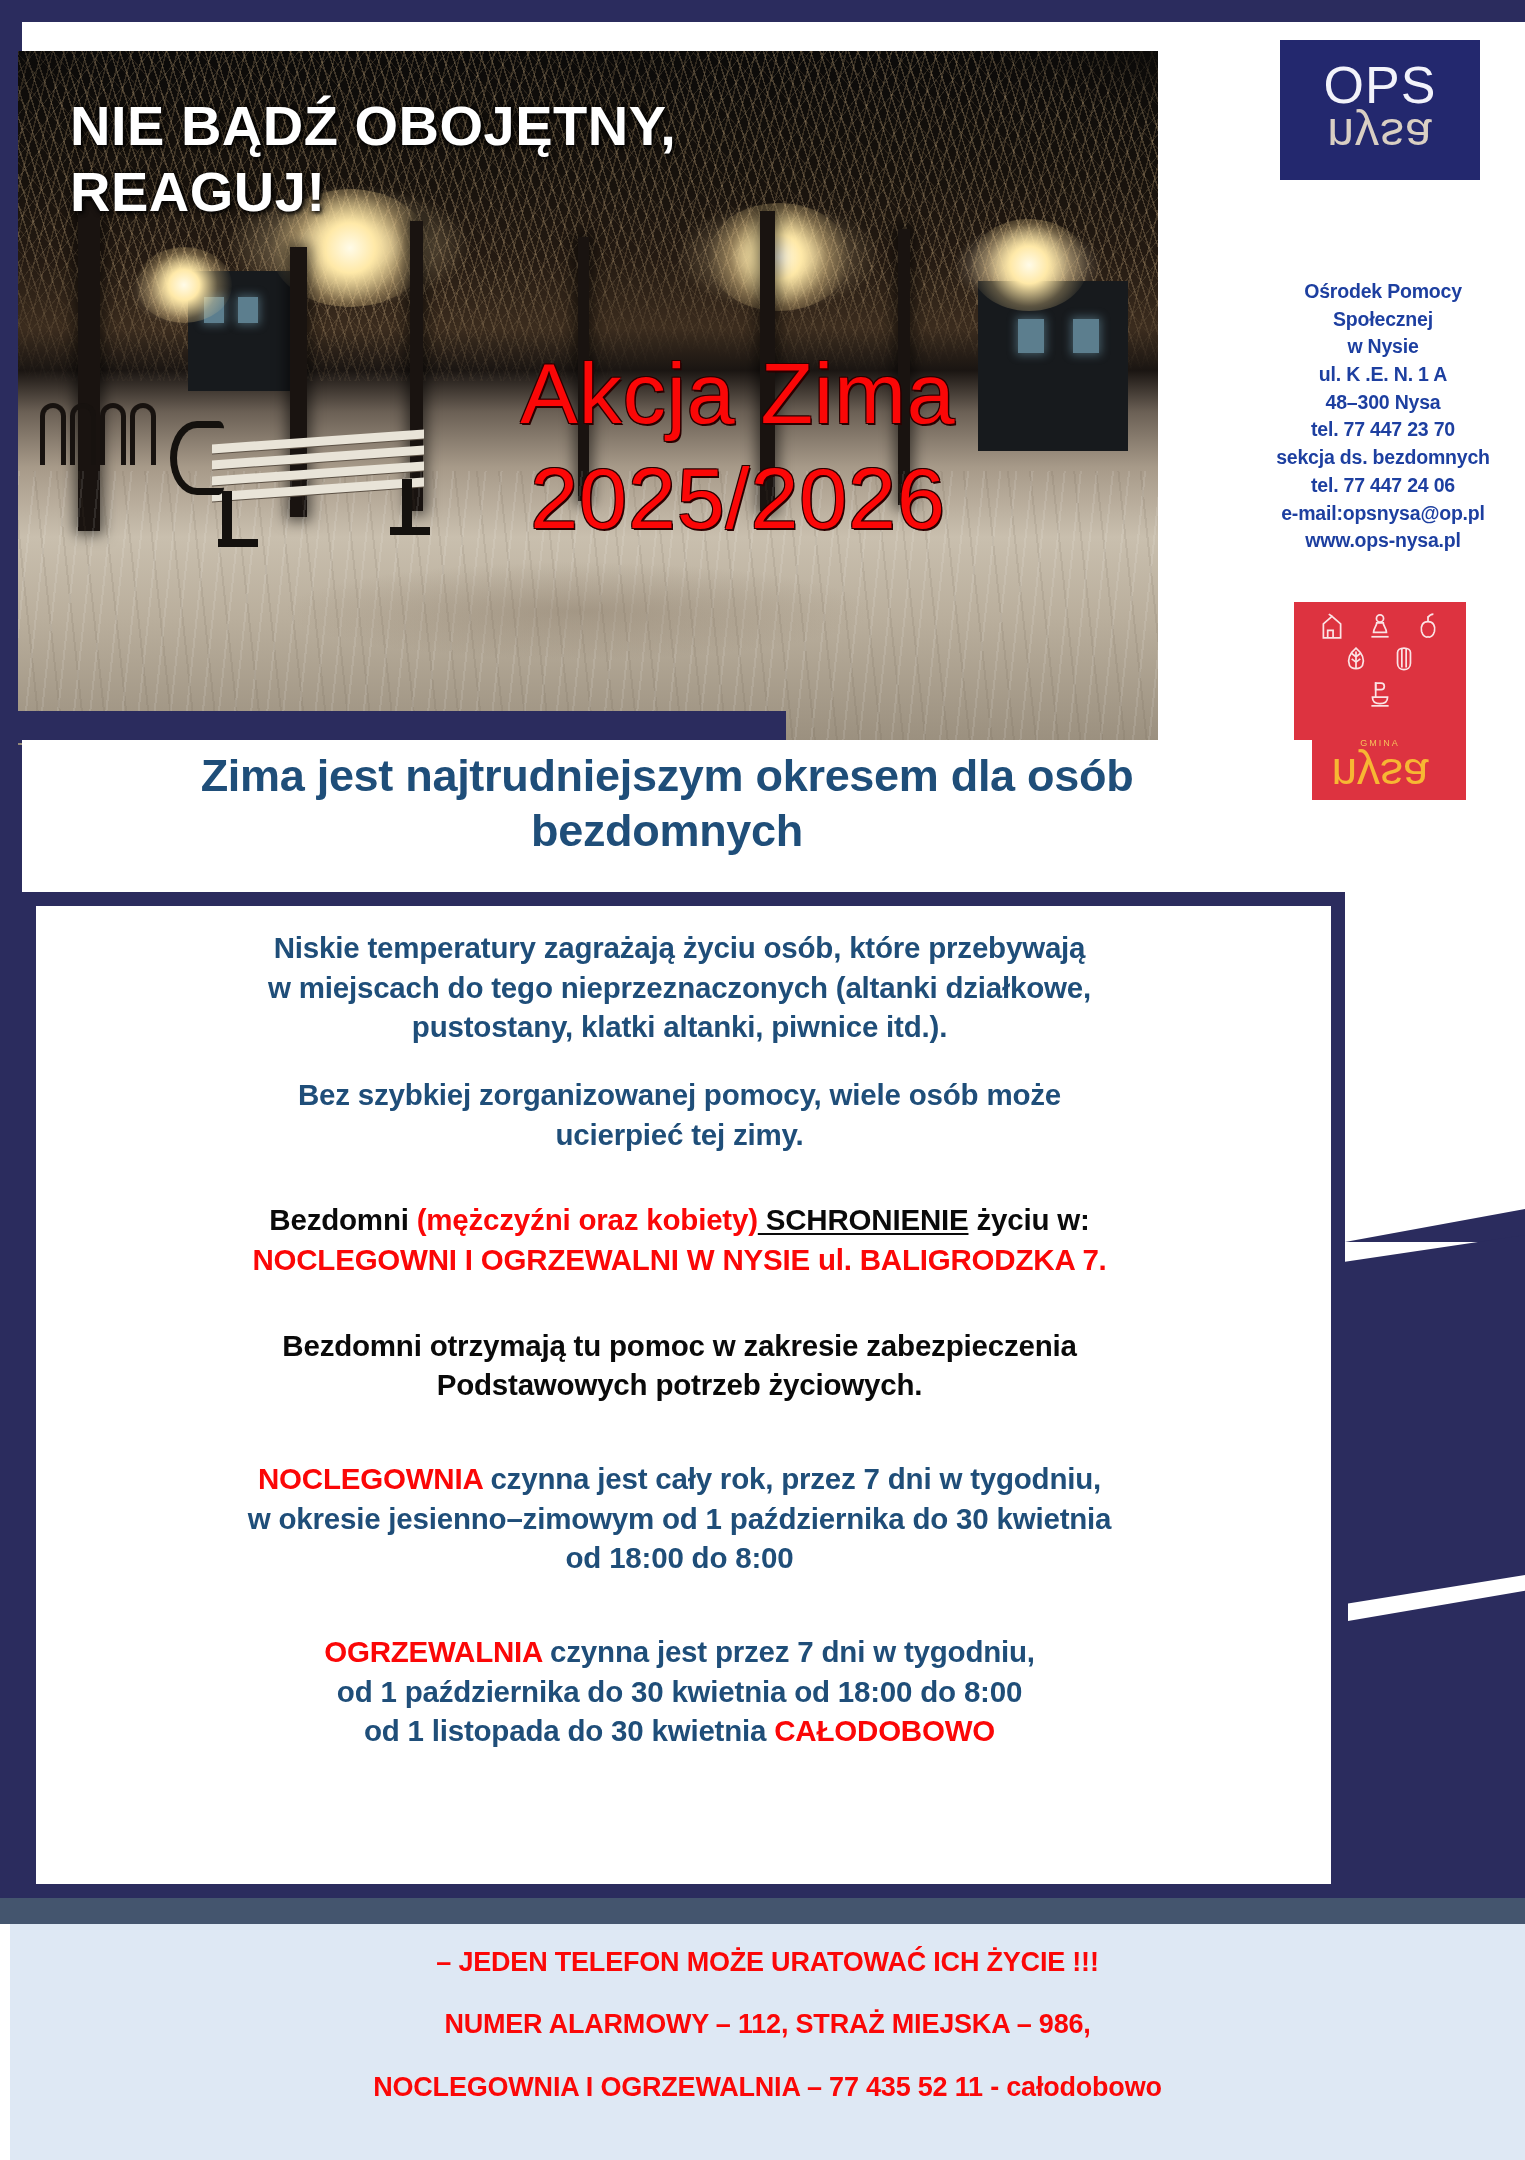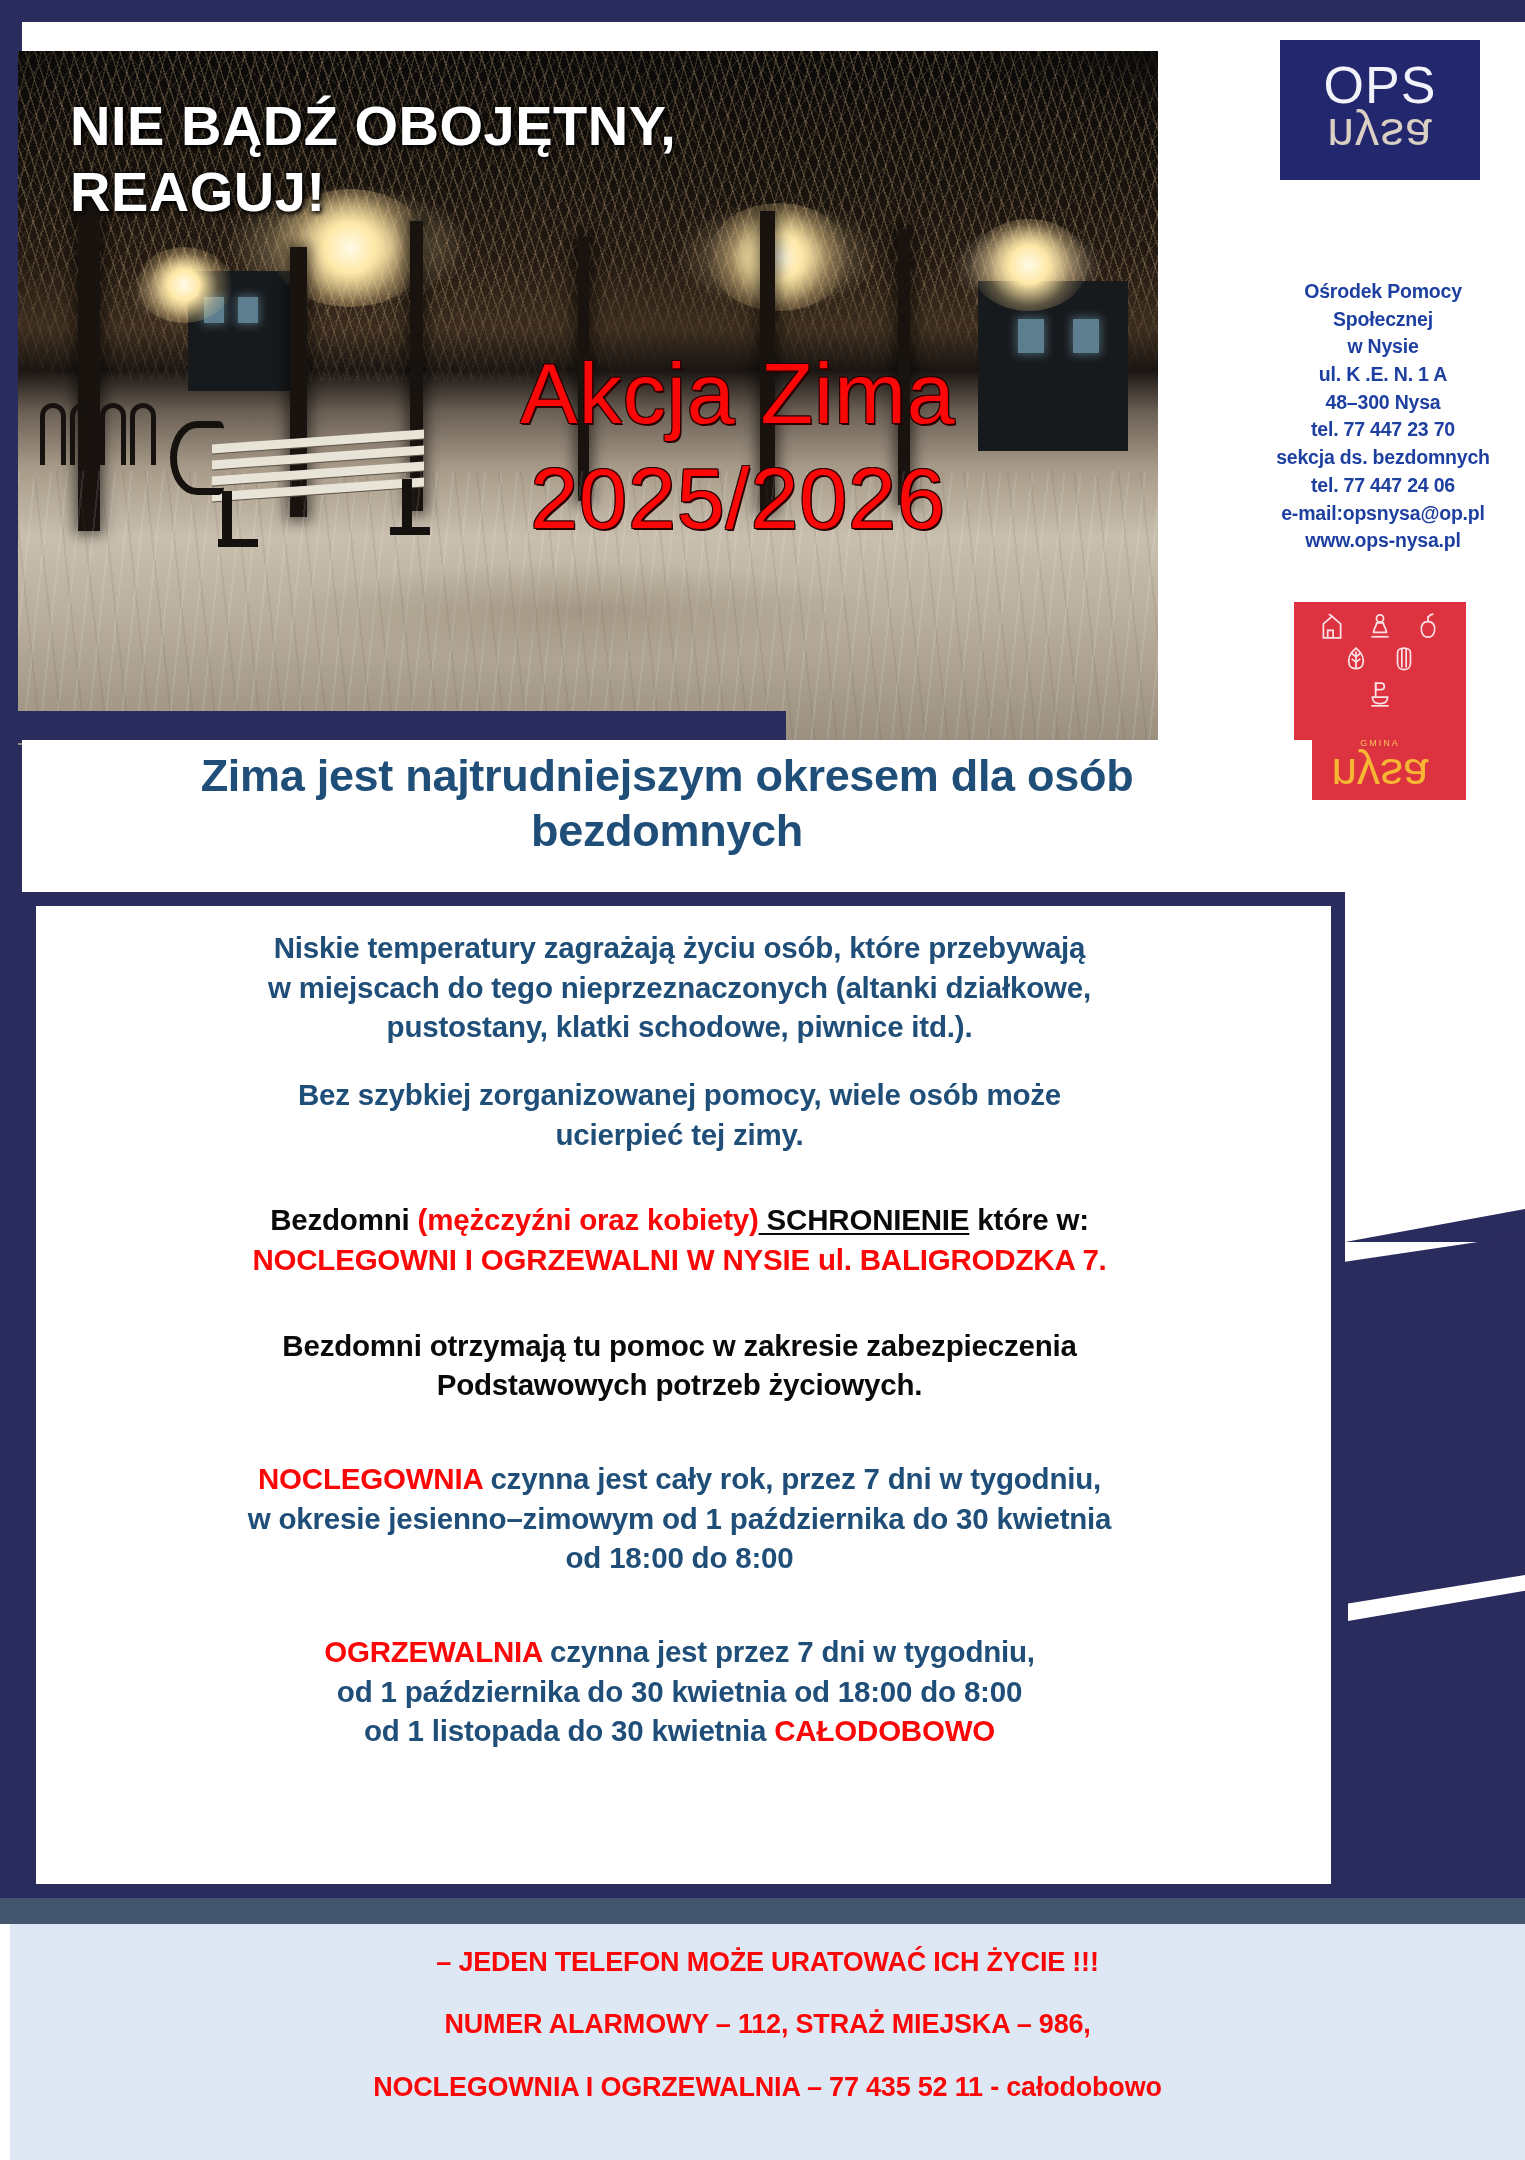--- a/index.html
+++ b/index.html
@@ -406,30 +406,30 @@
   <div class="deco-right-top"></div>
   <div class="deco-right-main"></div>
   <div class="deco-slash"></div>
 
   <div class="content-box">
     <div class="content-inner">
 
       <p class="para">
         <span>Niskie temperatury zagrażają życiu osób, które przebywają</span><br>
         <span>w miejscach do tego nieprzeznaczonych (altanki działkowe,</span><br>
-        <span>pustostany, klatki schodowe, piwnice itd.).</span>
+        <span>pustostany, klatki altanki, piwnice itd.).</span>
       </p>
 
       <p class="para sp-lg">
         <span>Bez szybkiej zorganizowanej pomocy, wiele osób może</span><br>
         <span>ucierpieć tej zimy.</span>
       </p>
 
       <p class="para blk sp-lg">
-        <span class="blk">Bezdomni </span><span class="red">(mężczyźni oraz kobiety)</span><span class="blk u"> SCHRONIENIE</span><span class="blk"> które w:</span><br>
+        <span class="blk">Bezdomni </span><span class="red">(mężczyźni oraz kobiety)</span><span class="blk u"> SCHRONIENIE</span><span class="blk"> życiu w:</span><br>
         <span class="red">NOCLEGOWNI I OGRZEWALNI W NYSIE ul. BALIGRODZKA 7.</span>
       </p>
 
       <p class="para blk sp-xl">
         <span>Bezdomni otrzymają tu pomoc w zakresie zabezpieczenia</span><br>
         <span>Podstawowych potrzeb życiowych.</span>
       </p>
 
       <p class="para sp-xl">
         <span class="red">NOCLEGOWNIA</span><span> czynna jest cały rok, przez 7 dni w tygodniu,</span><br>

